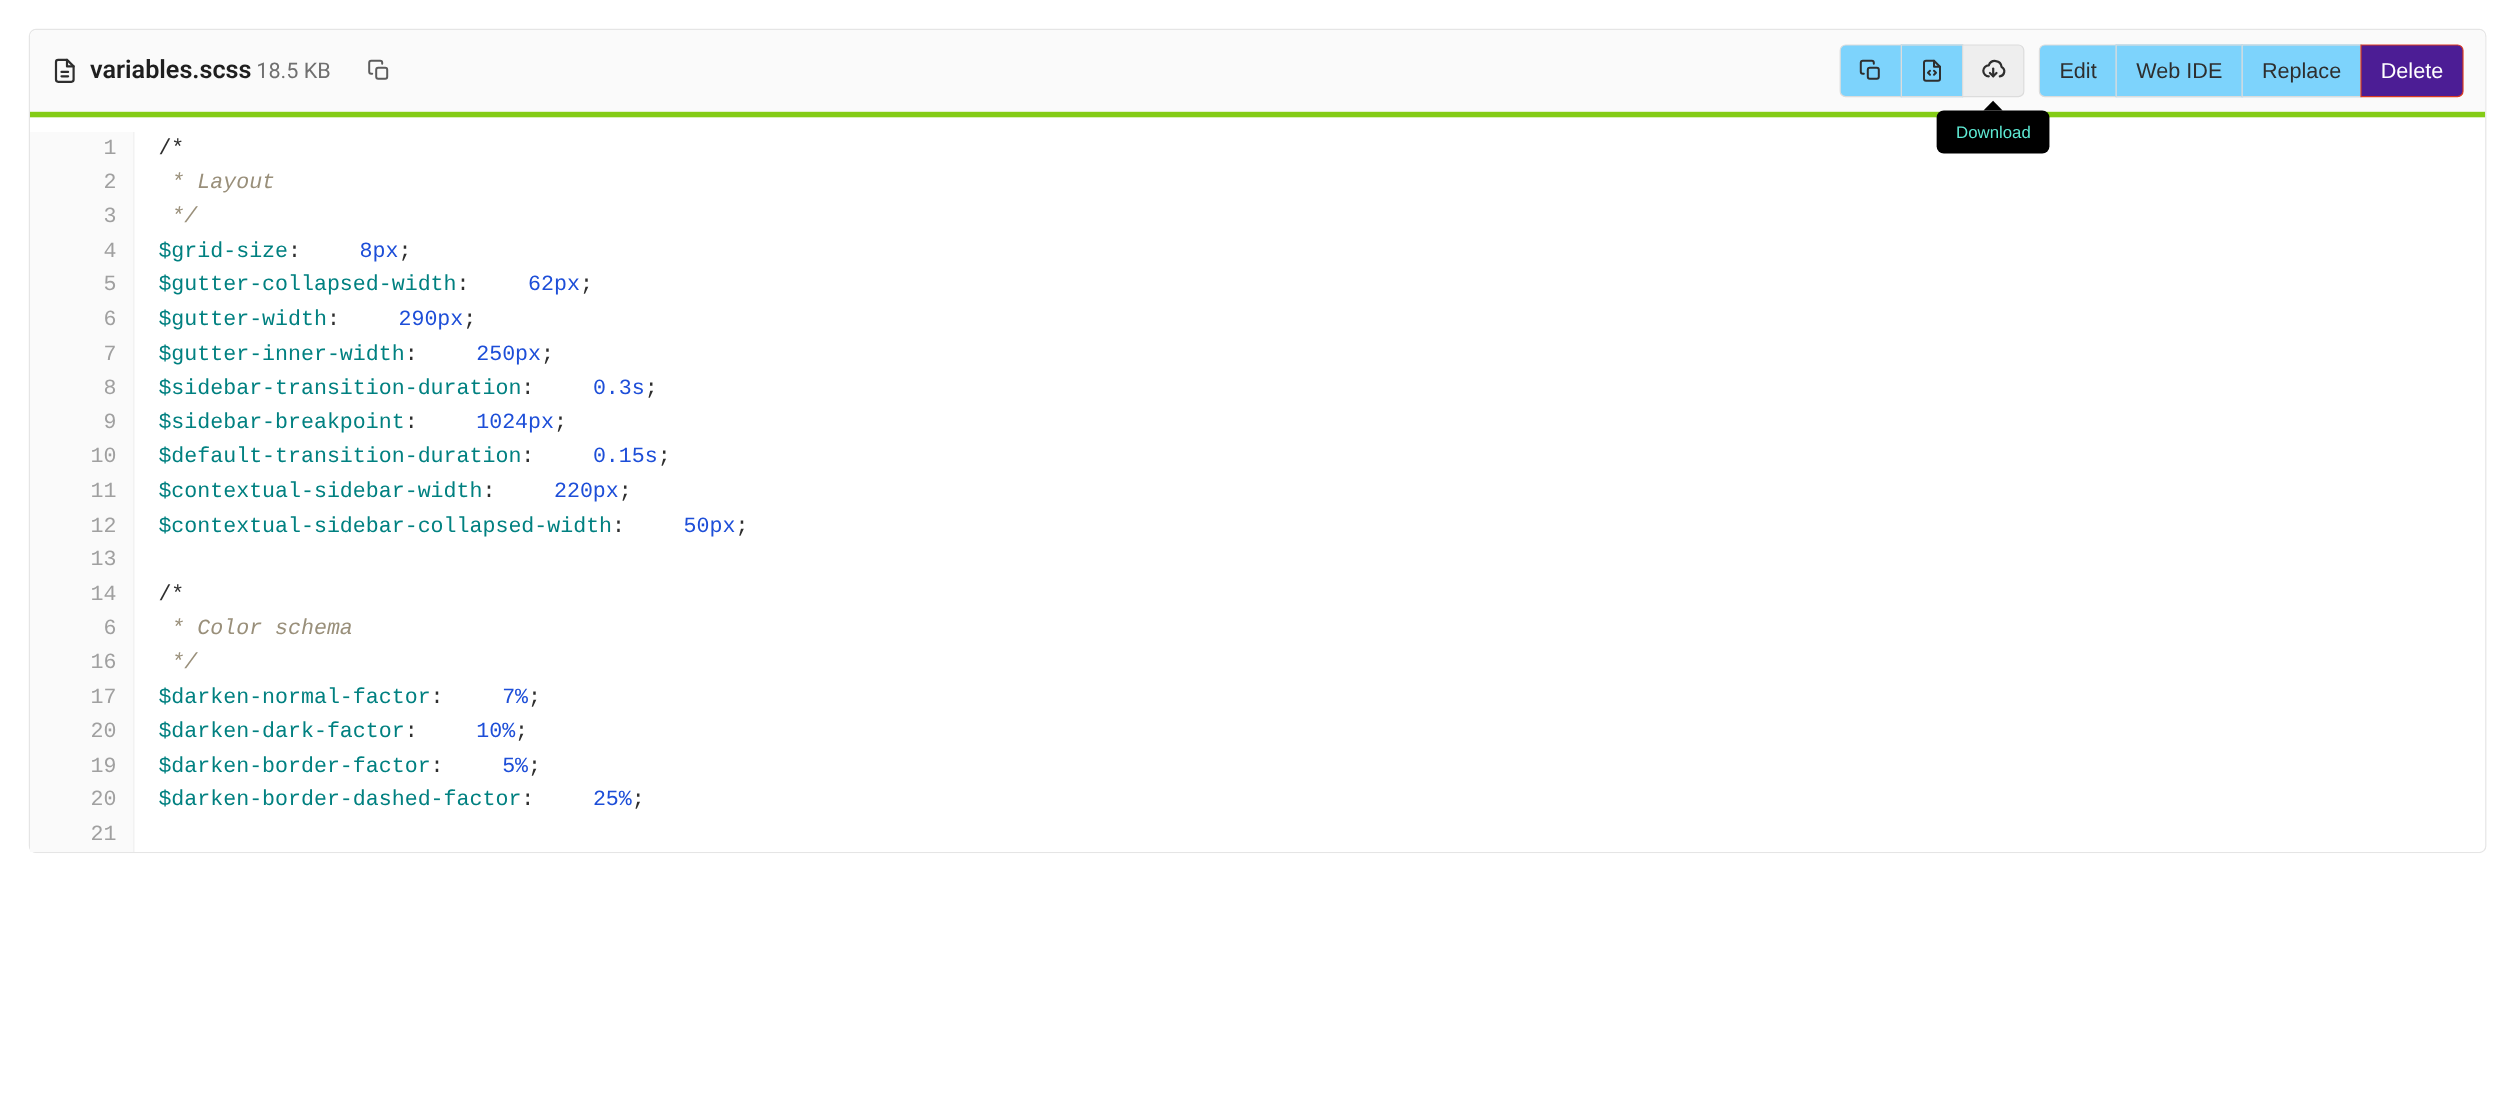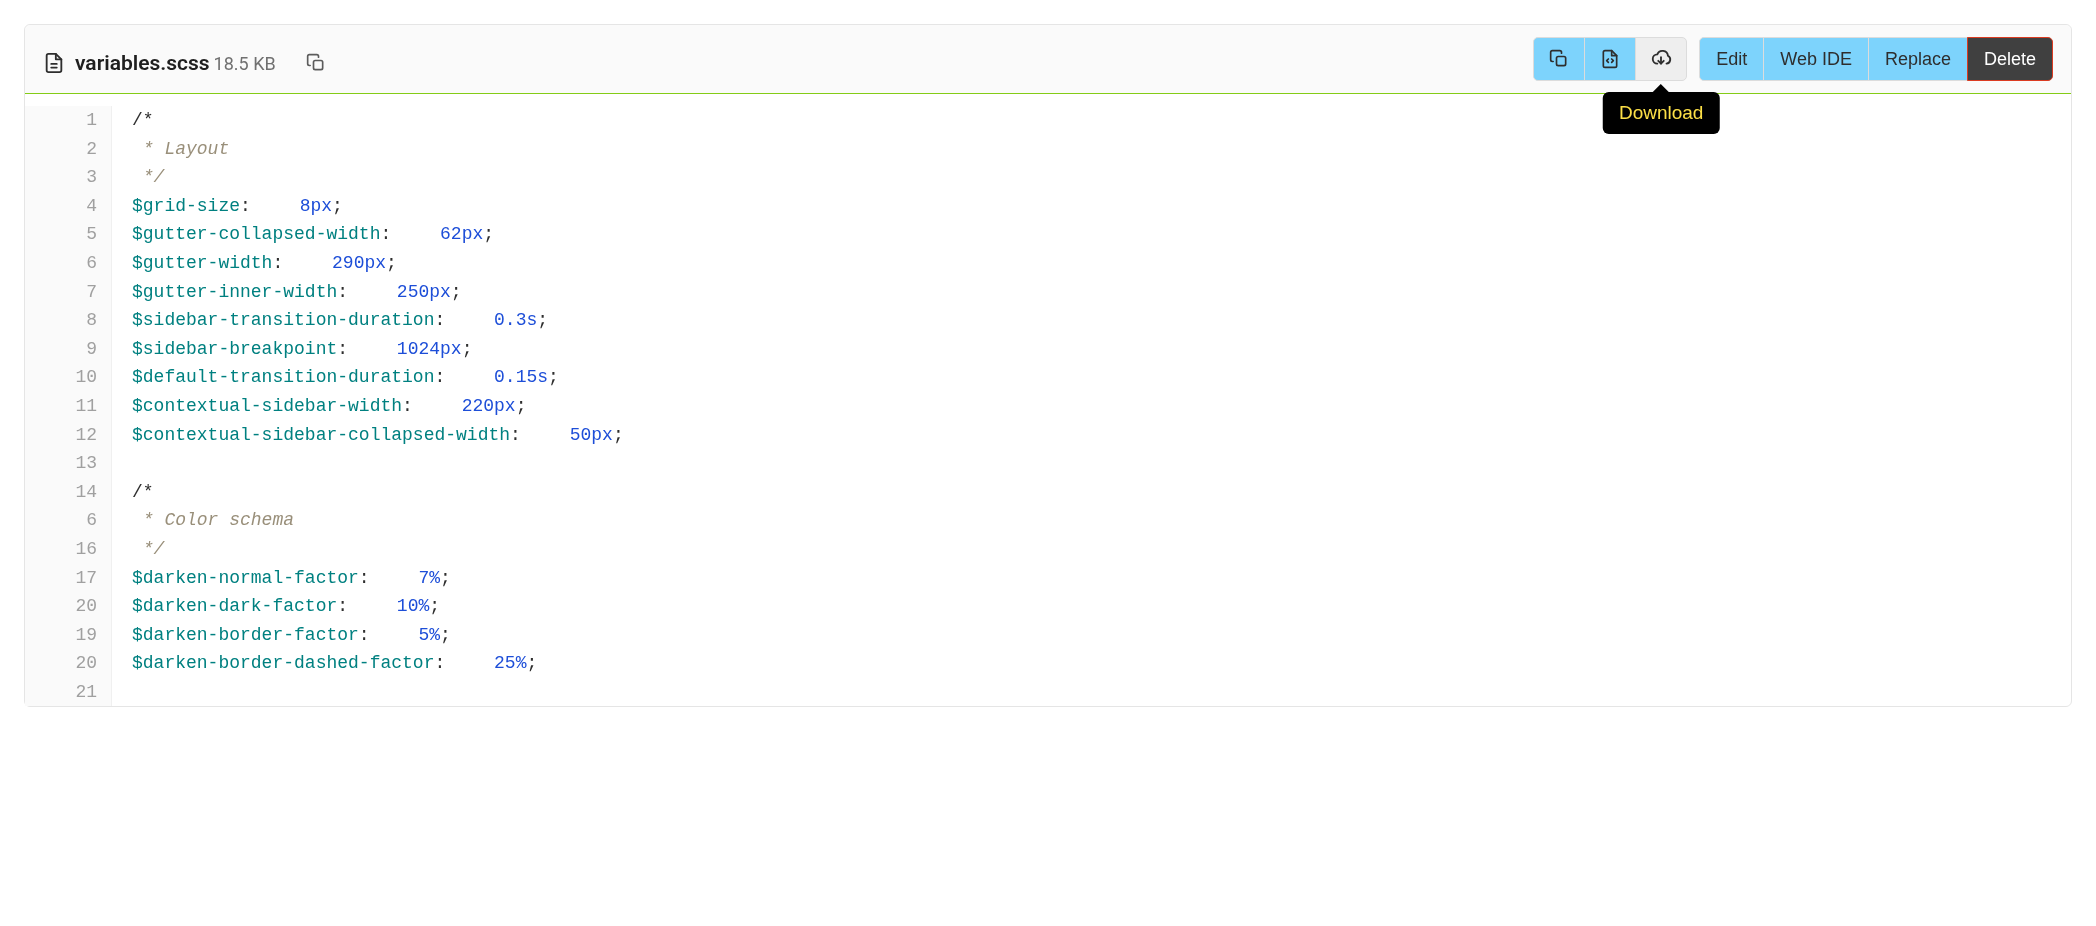--- a/index.html
+++ b/index.html
@@ -10,24 +10,24 @@
   }
   .panel {
     margin: 24px 24px 0 24px;
     border: 1px solid #e5e5e5;
     border-radius: 6px;
     overflow: visible;
     background: #fff;
   }
   .file-header {
     display: flex;
-    align-items: flex-end;
+    align-items: center;
     justify-content: space-between;
     padding: 12px 18px;
-    border-bottom: 1px solid #84cc16;
+    border-bottom: 5px solid #84cc16;
     background: #fafafa;
     border-top-left-radius: 6px;
     border-top-right-radius: 6px;
   }
   .file-title-area {
     display: flex;
     align-items: center;
     gap: 10px;
     color: #1f1f1f;
   }
@@ -92,35 +92,35 @@
     border-top-right-radius: 5px;
     border-bottom-right-radius: 5px;
   }
   .btn-group + .btn-group {
     margin-left: 12px;
   }
   .btn.active {
     background: #eeeeee;
   }
   .btn.danger {
-    background: #404040;
+    background: #4c1d95;
     border-color: #db3b21;
     color: #fff;
     font-weight: 500;
   }
   .tooltip {
     position: absolute;
     top: calc(100% + 12px);
     left: 50%;
     transform: translateX(-50%);
     background: #000;
-    color: #fde047;
+    color: #5eead4;
     padding: 10px 16px;
     border-radius: 6px;
-    font-size: 19px;
+    font-size: 14px;
     white-space: nowrap;
     z-index: 10;
   }
   .tooltip::before {
     content: "";
     position: absolute;
     top: -8px;
     left: 50%;
     transform: translateX(-50%);
     border-left: 8px solid transparent;

